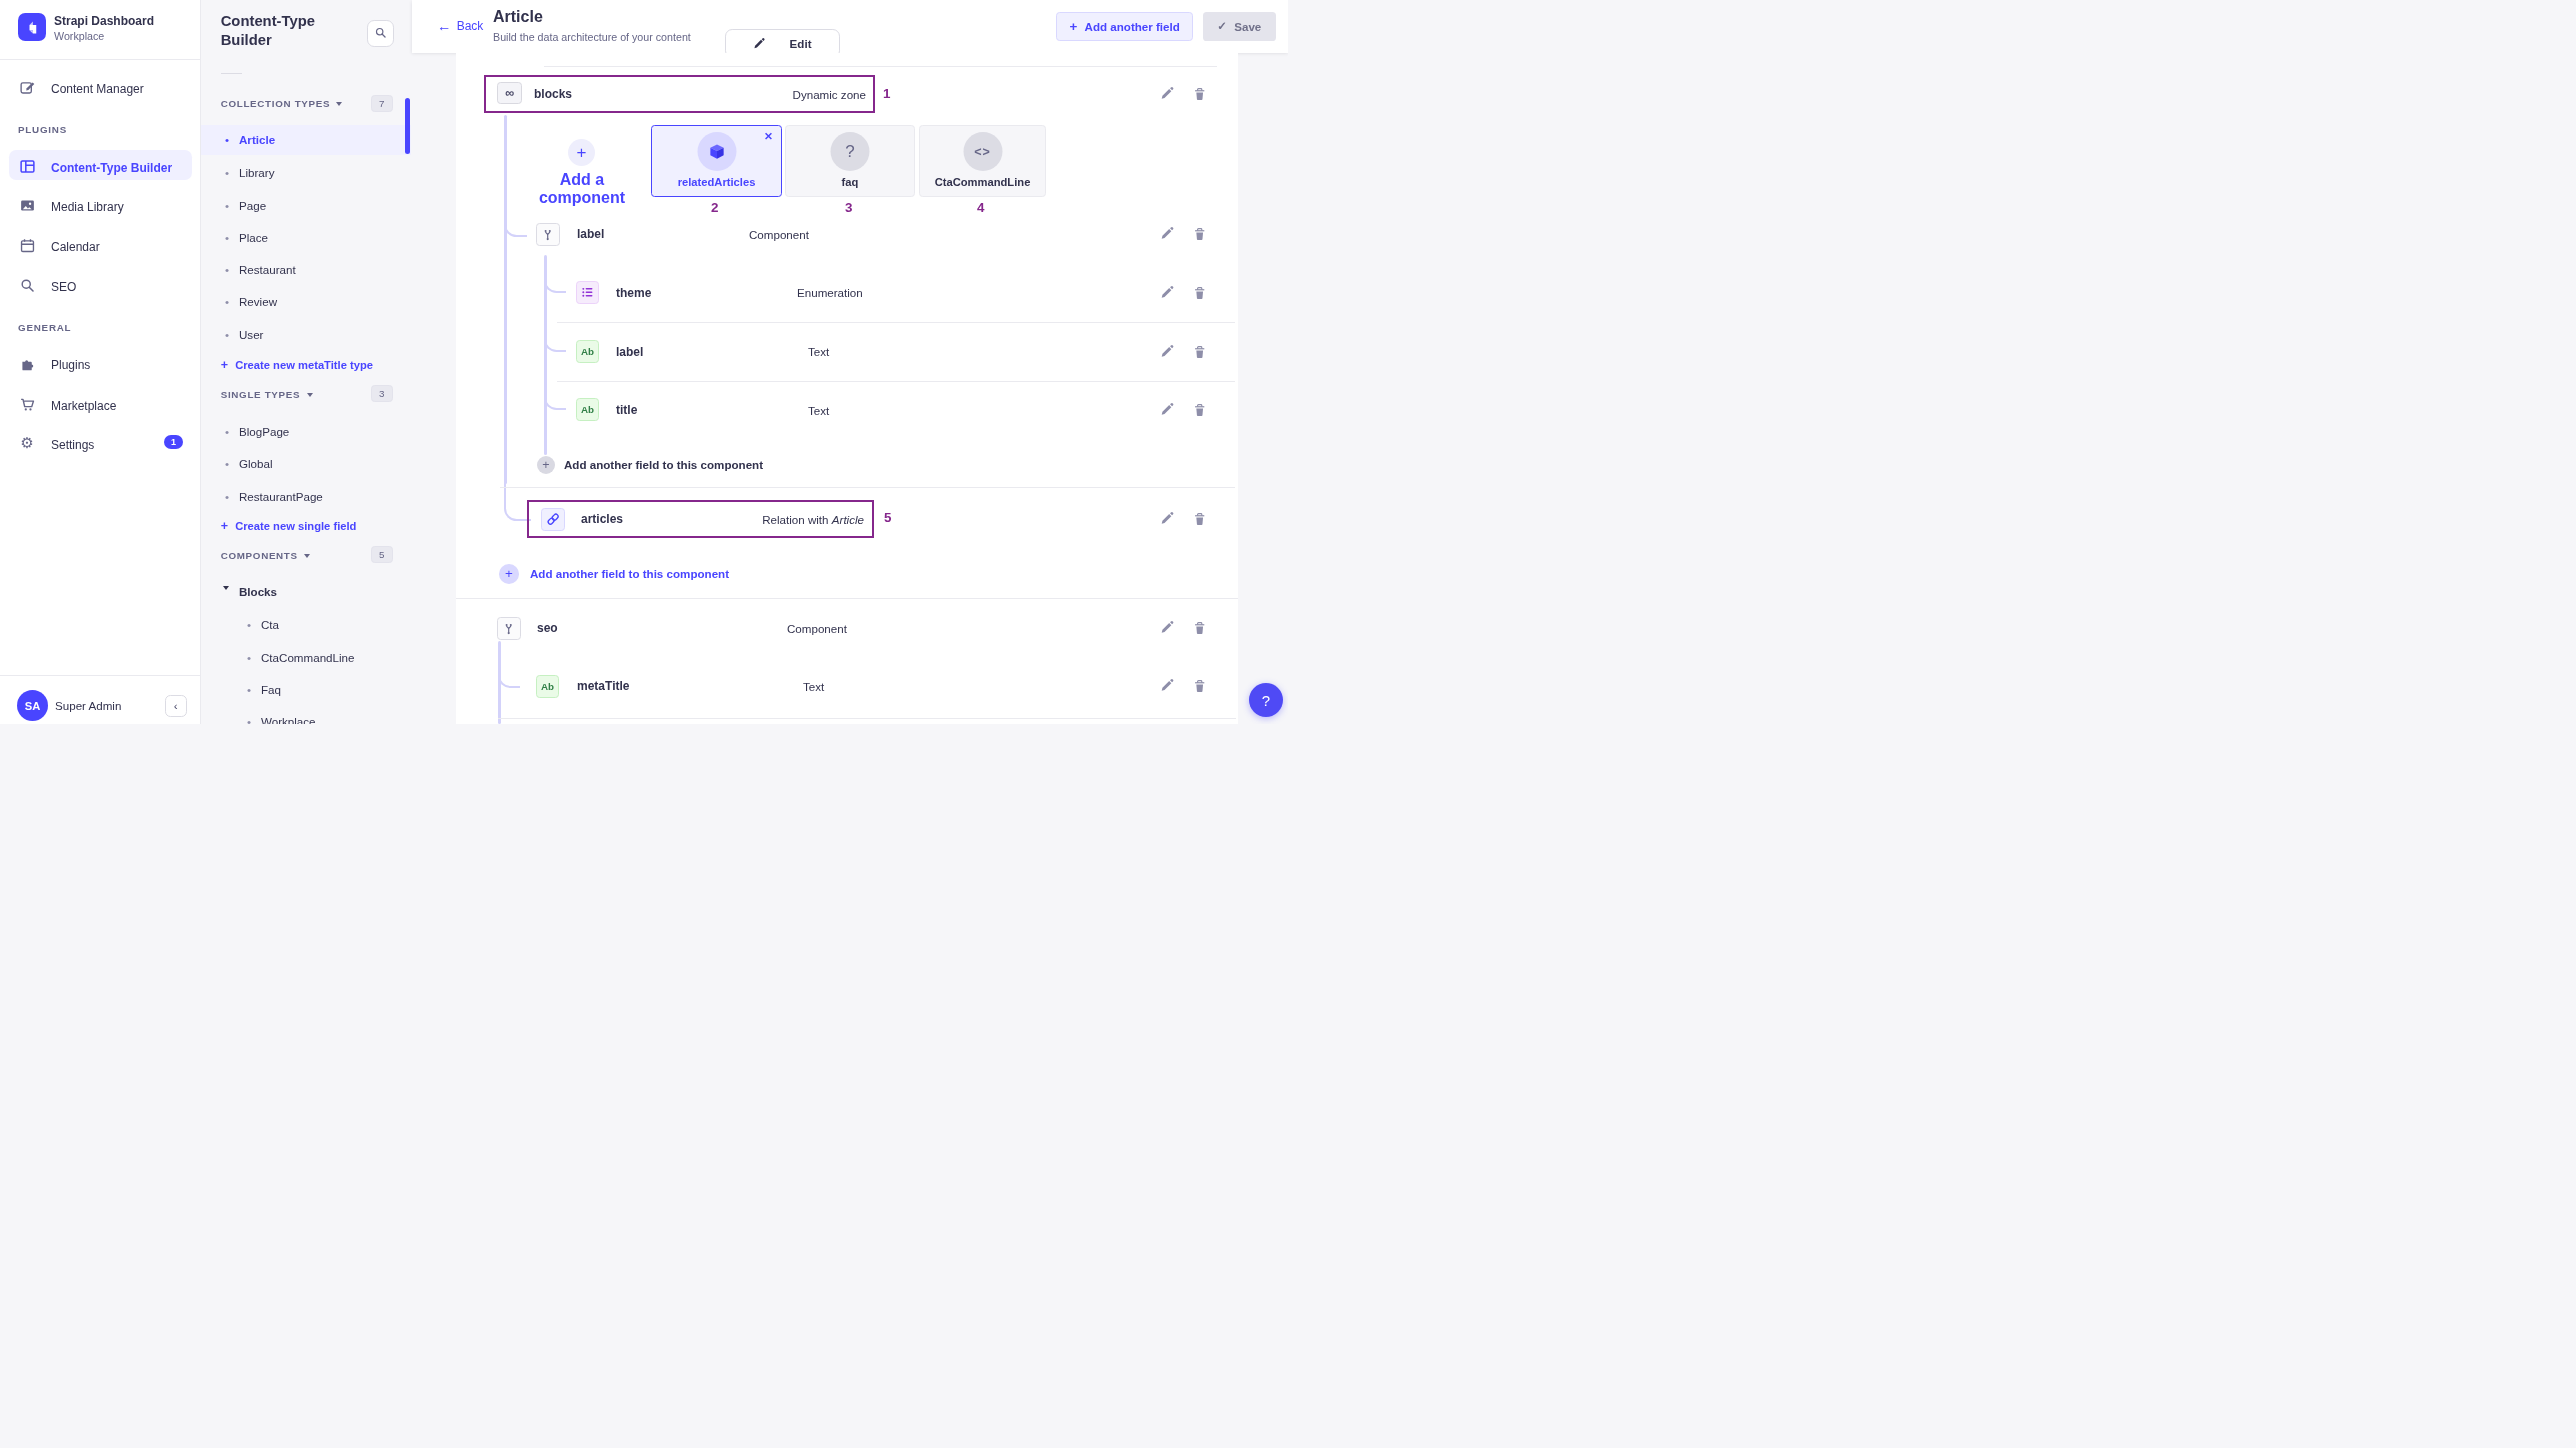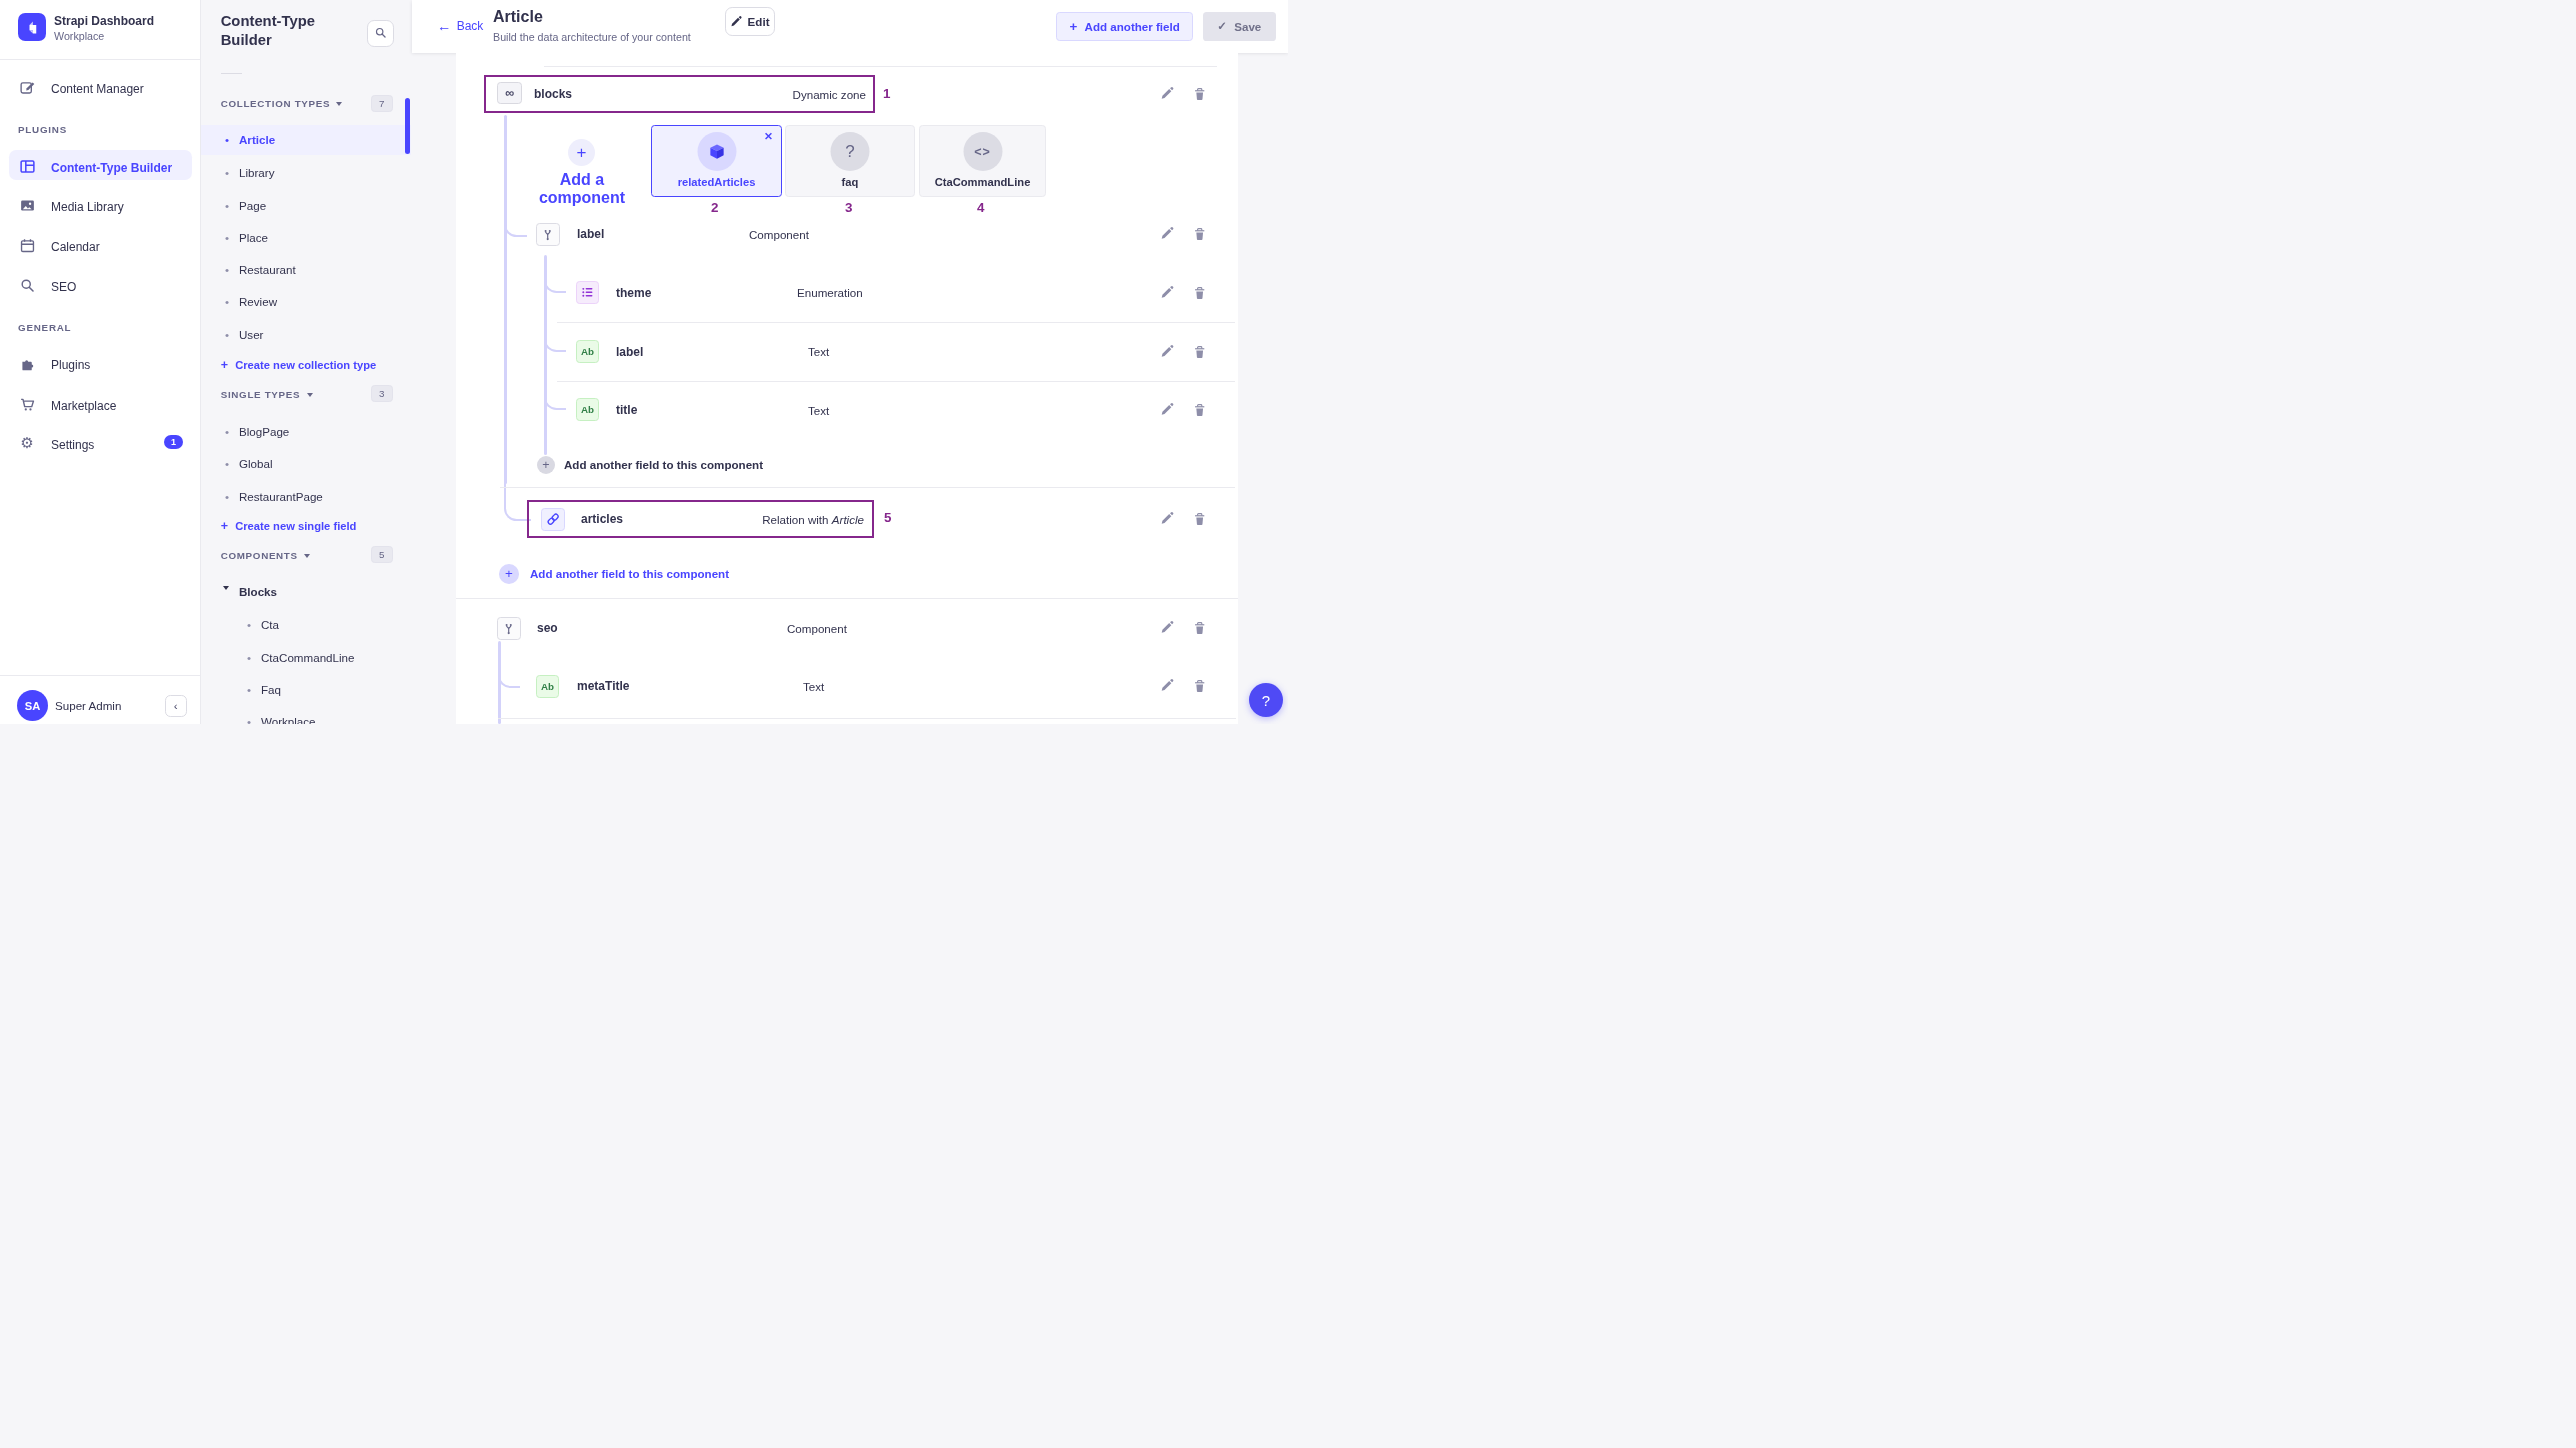--- a/index.html
+++ b/index.html
@@ -44,21 +44,21 @@
   .arow span.lbl{color:#4945ff;font-weight:700}
   .pcreate{position:absolute;left:19.7px;display:flex;align-items:center;gap:7.2px;font-size:11.2px;font-weight:600;color:#4945ff;cursor:pointer}
   .pthumb{position:absolute;left:204px;top:98px;width:4.5px;height:56px;background:#4945ff;border-radius:2.7px}
 
   
   #mainhead{position:absolute;left:412px;top:0;width:876px;height:53px;background:#fff;box-shadow:0 0.9px 3.6px rgba(33,33,52,.12)}
   .back{position:absolute;left:25px;top:19px;display:flex;align-items:center;gap:5.4px;color:#4945ff;font-size:12px;cursor:pointer}
   .back .arr{font-size:14.3px;line-height:14.3px}
   .htitle{position:absolute;left:81px;top:8px;font-size:16px;font-weight:700;color:#32324d}
   .hsub{position:absolute;left:81px;top:31px;font-size:10.7px;color:#666687}
-  .editbtn{position:absolute;left:313px;top:7px;height:29px;padding:0 4px;background:#fff;border:0.9px solid #dcdce4;border-radius:7.2px;display:flex;align-items:center;gap:6px;font-size:11.6px;font-weight:600;color:#32324d}
+  .editbtn{position:absolute;left:313px;top:29px;height:29px;padding:0 27px;background:#fff;border:0.9px solid #dcdce4;border-radius:7.2px;display:flex;align-items:center;gap:25px;font-size:11.6px;font-weight:600;color:#32324d}
   .addbtn{position:absolute;left:644px;top:11.6px;height:29px;padding:0 12.5px;background:#f0f0ff;border:0.9px solid #d9d8ff;border-radius:3.6px;display:flex;align-items:center;gap:7.2px;font-size:11.6px;font-weight:700;color:#4945ff}
   .addbtn .pl{font-size:13.4px;font-weight:700}
   .savebtn{position:absolute;left:791px;top:11.6px;height:29px;padding:0 14.3px;background:#e4e4ec;border:none;border-radius:3.6px;display:flex;align-items:center;gap:7.2px;font-size:11.6px;font-weight:600;color:#71718a}
 
   
   #card{position:absolute;left:456px;top:53px;width:782px;height:671px;background:#fff}
   .divline{position:absolute;height:0.9px;background:#eaeaef}
   .vline{position:absolute;width:2.7px;background:#d3d2fa;border-radius:2.7px}
   .curve{position:absolute;border-left:2.7px solid #d3d2fa;border-bottom:2.7px solid #d3d2fa;border-bottom-left-radius:12.5px}
   .outl{position:absolute;border:2.7px solid #85278c}
@@ -230,21 +230,21 @@
       <span class="b">•</span>
       <span>Review</span>
     </div>
   <div class="pitem" style="top:320px">
       <span class="b">•</span>
       <span>User</span>
     </div>
 
   <div class="pcreate" style="top:358px">
     <span style="font-size:12.5px">+</span>
-    <span>Create new collection type</span>
+    <span>Create new metaTitle type</span>
   </div>
 
   <div class="phead" style="top:389px">
     <span>SINGLE TYPES</span>
     <span class="tri"></span>
   </div>
   <div class="pbadge" style="top:385px">3</div>
 
   <div class="pitem" style="top:417px">
       <span class="b">•</span>

